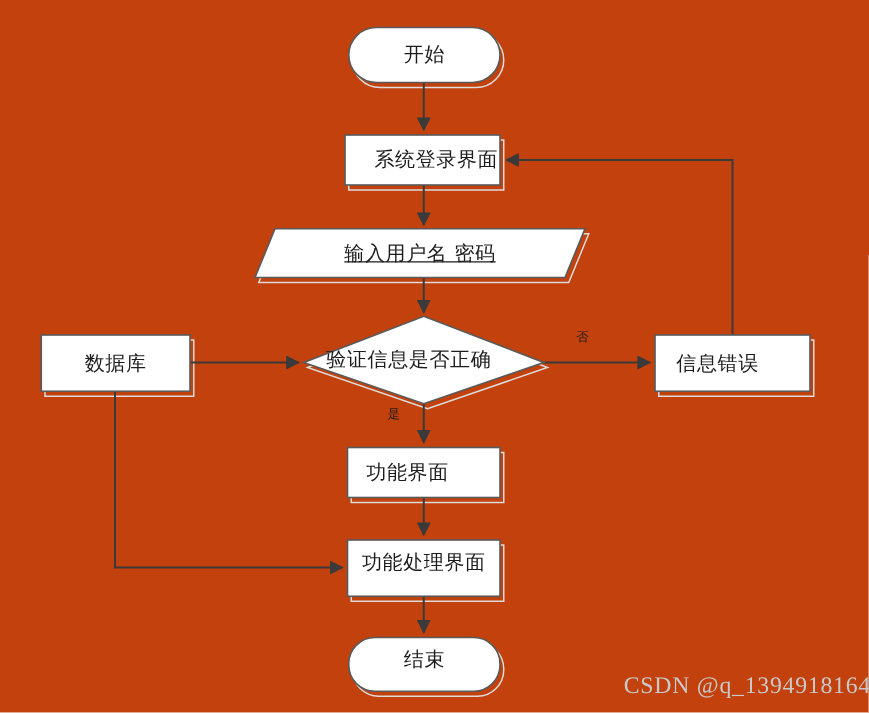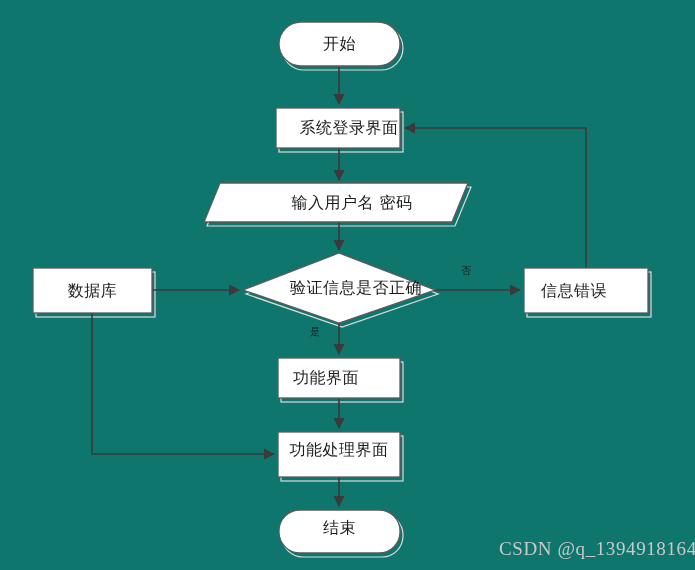--- a/index.html
+++ b/index.html
@@ -7,21 +7,21 @@
     padding: 0;
     background: #ffffff;
   }
   body {
     font-family: "DejaVu Sans", "Liberation Sans", sans-serif;
   }
   #canvas {
     position: relative;
     width: 695px;
     height: 570px;
-    background: #0f766e;
+    background: #c2410c;
     overflow: hidden;
   }
   #flow-svg {
     position: absolute;
     left: 0;
     top: 0;
     width: 695px;
     height: 570px;
   }
   .node-label {
@@ -112,23 +112,23 @@
       <rect x="278" y="358" width="122" height="40"></rect>
       <rect x="278" y="432" width="122" height="45"></rect>
       <rect x="279" y="510" width="121" height="43" rx="21" ry="21"></rect>
     </g>
   </svg>
 
   <div class="node-label" style="left:279px; top:22px; width:121px; height:44px;">开始</div>
 
   <div class="node-label" style="left:276px; top:108px; width:146px; height:40px;">系统登录界面</div>
 
-  <div class="node-label" style="left:220px; top:183px; width:264px; height:39px;">输入用户名 密码</div>
+  <div class="node-label" style="left:204px; top:183px; width:264px; height:39px;text-decoration:underline;">输入用户名 密码</div>
 
-  <div class="node-label" style="left:260px; top:253px; width:192px; height:70px;">验证信息是否正确</div>
+  <div class="node-label" style="left:231px; top:253px; width:192px; height:70px;">验证信息是否正确</div>
 
   <div class="node-label" style="left:33px; top:268px; width:119px; height:45px;">数据库</div>
 
   <div class="node-label" style="left:524px; top:268px; width:100px; height:45px;">信息错误</div>
 
   <div class="node-label" style="left:278px; top:358px; width:96px; height:40px;">功能界面</div>
 
   <div class="node-label" style="left:278px; top:432px; width:122px; height:35px;">功能处理界面</div>
 
   <div class="node-label" style="left:279px; top:510px; width:121px; height:35px;">结束</div>

